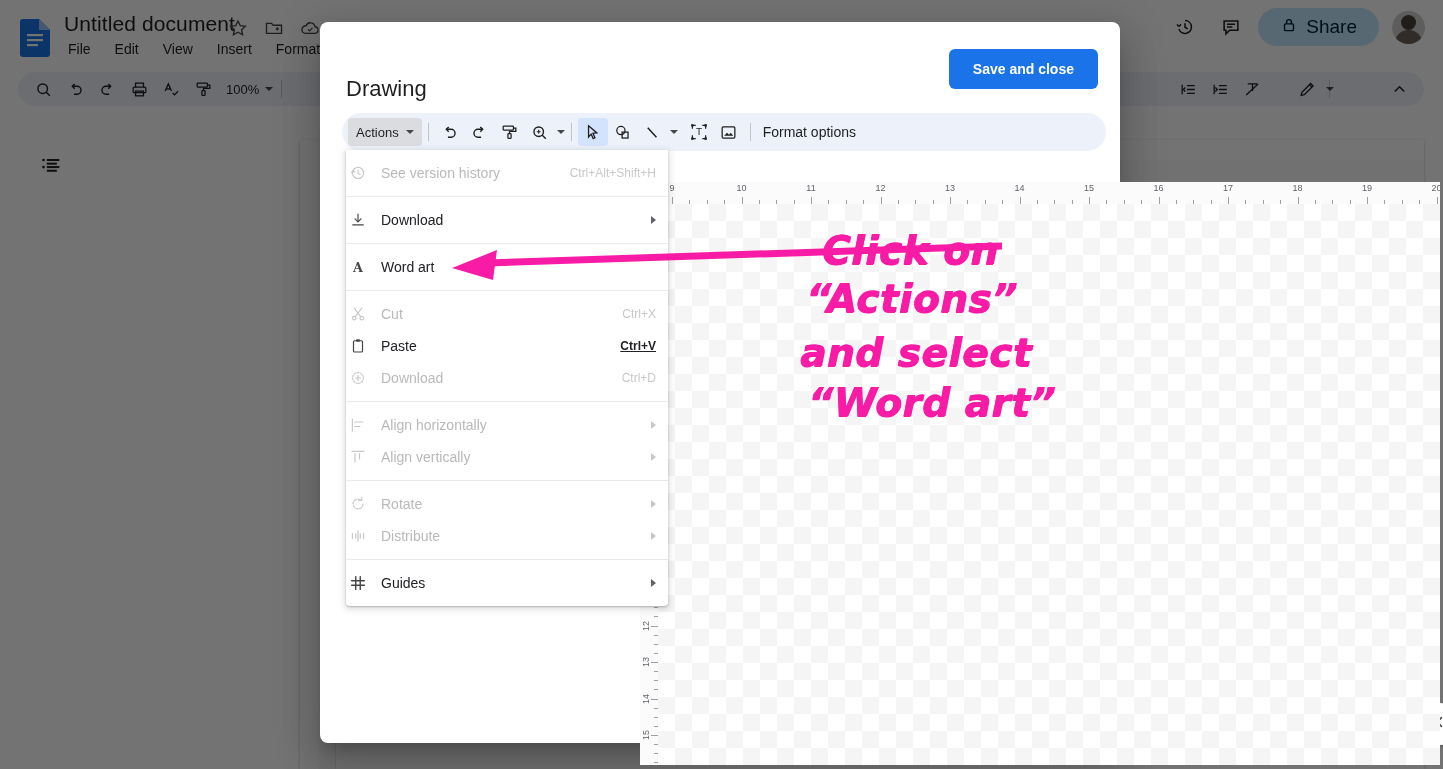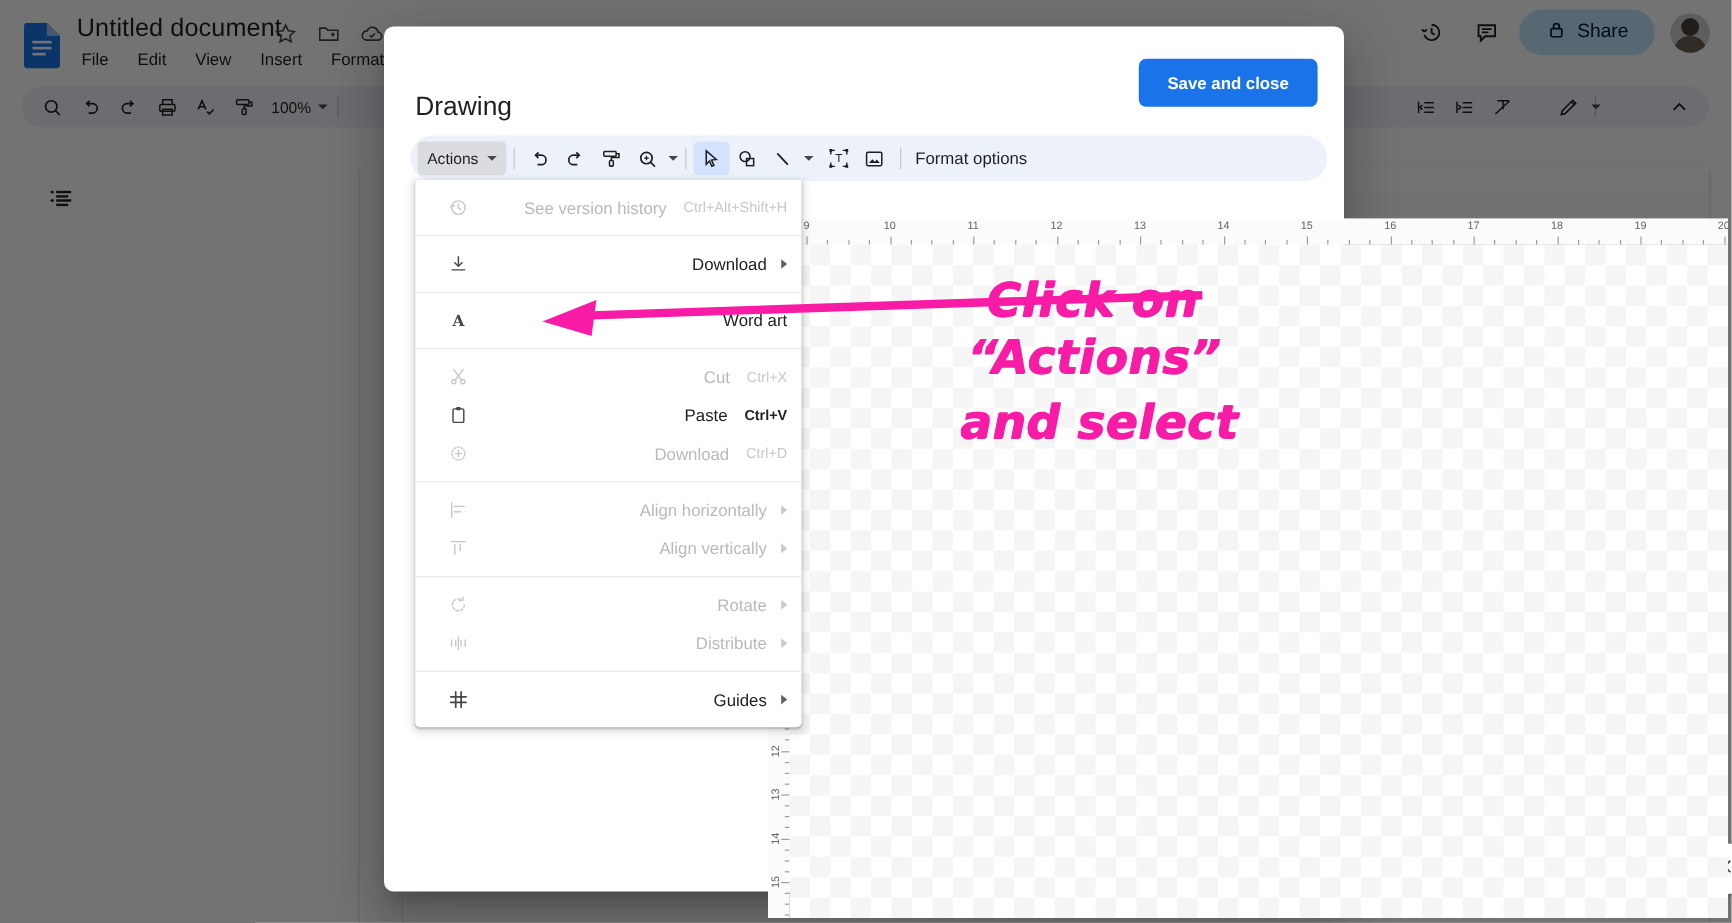--- a/index.html
+++ b/index.html
@@ -43,21 +43,21 @@
   .zoomval { font-size: 13px; color: #1f1f1f; padding: 0 2px 0 6px; }
   .caret-s { width: 0; height: 0; border-left: 4px solid transparent; border-right: 4px solid transparent;
              border-top: 4px solid #444746; margin-left: 2px; }
   .tb-sep { width: 1px; height: 18px; background: #c4c7c5; margin: 0 6px; }
 
   .hdr-right { position: absolute; right: 18px; top: 8px; display: flex; align-items: center; gap: 8px; }
   .hdr-icon { width: 38px; height: 38px; display: flex; align-items: center; justify-content: center;
               border-radius: 50%; color: #1f1f1f; }
   .share-btn {
     display: flex; align-items: center; gap: 8px; height: 38px; padding: 0 22px;
-    background: #c2e7ff; border-radius: 19px; color: #001d35; font-size: 16px; font-weight: 500;
+    background: #c2e7ff; border-radius: 19px; color: #001d35; font-size: 19px; font-weight: 500;
   }
   .avatar {
     width: 33px; height: 33px; border-radius: 50%; overflow: hidden; background: #cfcfcf;
     position: relative; margin-left: 5px;
   }
   .avatar .head { position: absolute; left: 9px; top: 4px; width: 15px; height: 15px; border-radius: 50%; background: #4b4137; }
   .avatar .body { position: absolute; left: 3px; top: 19px; width: 27px; height: 20px; border-radius: 13px 13px 0 0; background: #6e6257; }
 
   
   .outline-icon { position: absolute; left: 40px; top: 155px; width: 22px; height: 20px; color: #1f1f1f; }
@@ -141,33 +141,33 @@
   }
 
   
   .menu {
     position: absolute; left: 346px; top: 150px; width: 322px;
     background: #ffffff; border-radius: 0 0 4px 4px;
     box-shadow: 0 2px 6px 2px rgba(60,64,67,.15), 0 1px 2px rgba(60,64,67,.3);
     padding: 0; z-index: 40;
   }
   .mitem {
-    position: relative; display: flex; align-items: center; height: 32px; padding: 0 12px 0 26px;
-    font-size: 14px; color: #202124; white-space: nowrap; text-align: right;
+    position: relative; display: flex; align-items: center; height: 32px; padding: 0 12px 0 2px;
+    font-size: 14px; color: #202124; white-space: nowrap;
   }
   .mitem .mico { width: 20px; height: 20px; margin-right: 13px; display:flex; align-items:center; justify-content:center; color:#444746; flex: 0 0 20px; }
   .mitem .mlabel { flex: 1 1 auto; }
   .mitem .mshort { font-size: 12px; color: #5f6368; margin-left: 14px; }
   .mitem .marrow { width: 0; height: 0; border-top: 4px solid transparent; border-bottom: 4px solid transparent;
                    border-left: 5px solid #5f6368; margin-left: 12px; }
   .mitem.disabled { color: #b9b9b9; }
   .mitem.disabled .mico { color: #c8c8c8; }
   .mitem.disabled .mshort { color: #c8c8c8; }
   .mitem.disabled .marrow { border-left-color: #c8c8c8; }
-  .mitem .mshort.bold { color: #202124; font-weight: 700; }
+  .mitem .mshort.bold { color: #202124; font-weight: 700; text-decoration: underline; }
   .mdiv { height: 1px; background: #e8eaed; margin: 7px 0; }
   .mpad { height: 7px; }
 
   
   .anno { position: absolute; left: 0; top: 0; width: 1443px; height: 769px; pointer-events: none; z-index: 60; }
   .anno-text {
     position: absolute; color: #f71ba5;
     font-family: "DejaVu Sans", sans-serif;
     font-weight: 700; font-style: italic;
     font-size: 39px; line-height: 50px;
@@ -705,14 +705,15 @@
   <svg class="anno">
     <g>
       <path d="M1002 246 L487 263" stroke="#f71ba5" stroke-width="7" fill="none"></path>
       <path d="M452 268 L497 250 L493 280 Z" fill="#f71ba5"></path>
     </g>
   </svg>
 
   <div class="anno-text" style="left:822px; top:226px;">Click on</div>
   <div class="anno-text" style="left:806px; top:274px;">“Actions”</div>
   <div class="anno-text" style="left:800px; top:328px;">and select</div>
+  <div class="anno-text" style="left:808px; top:378px;">“Word art”</div>
 
 </div>
 
 </body></html>

